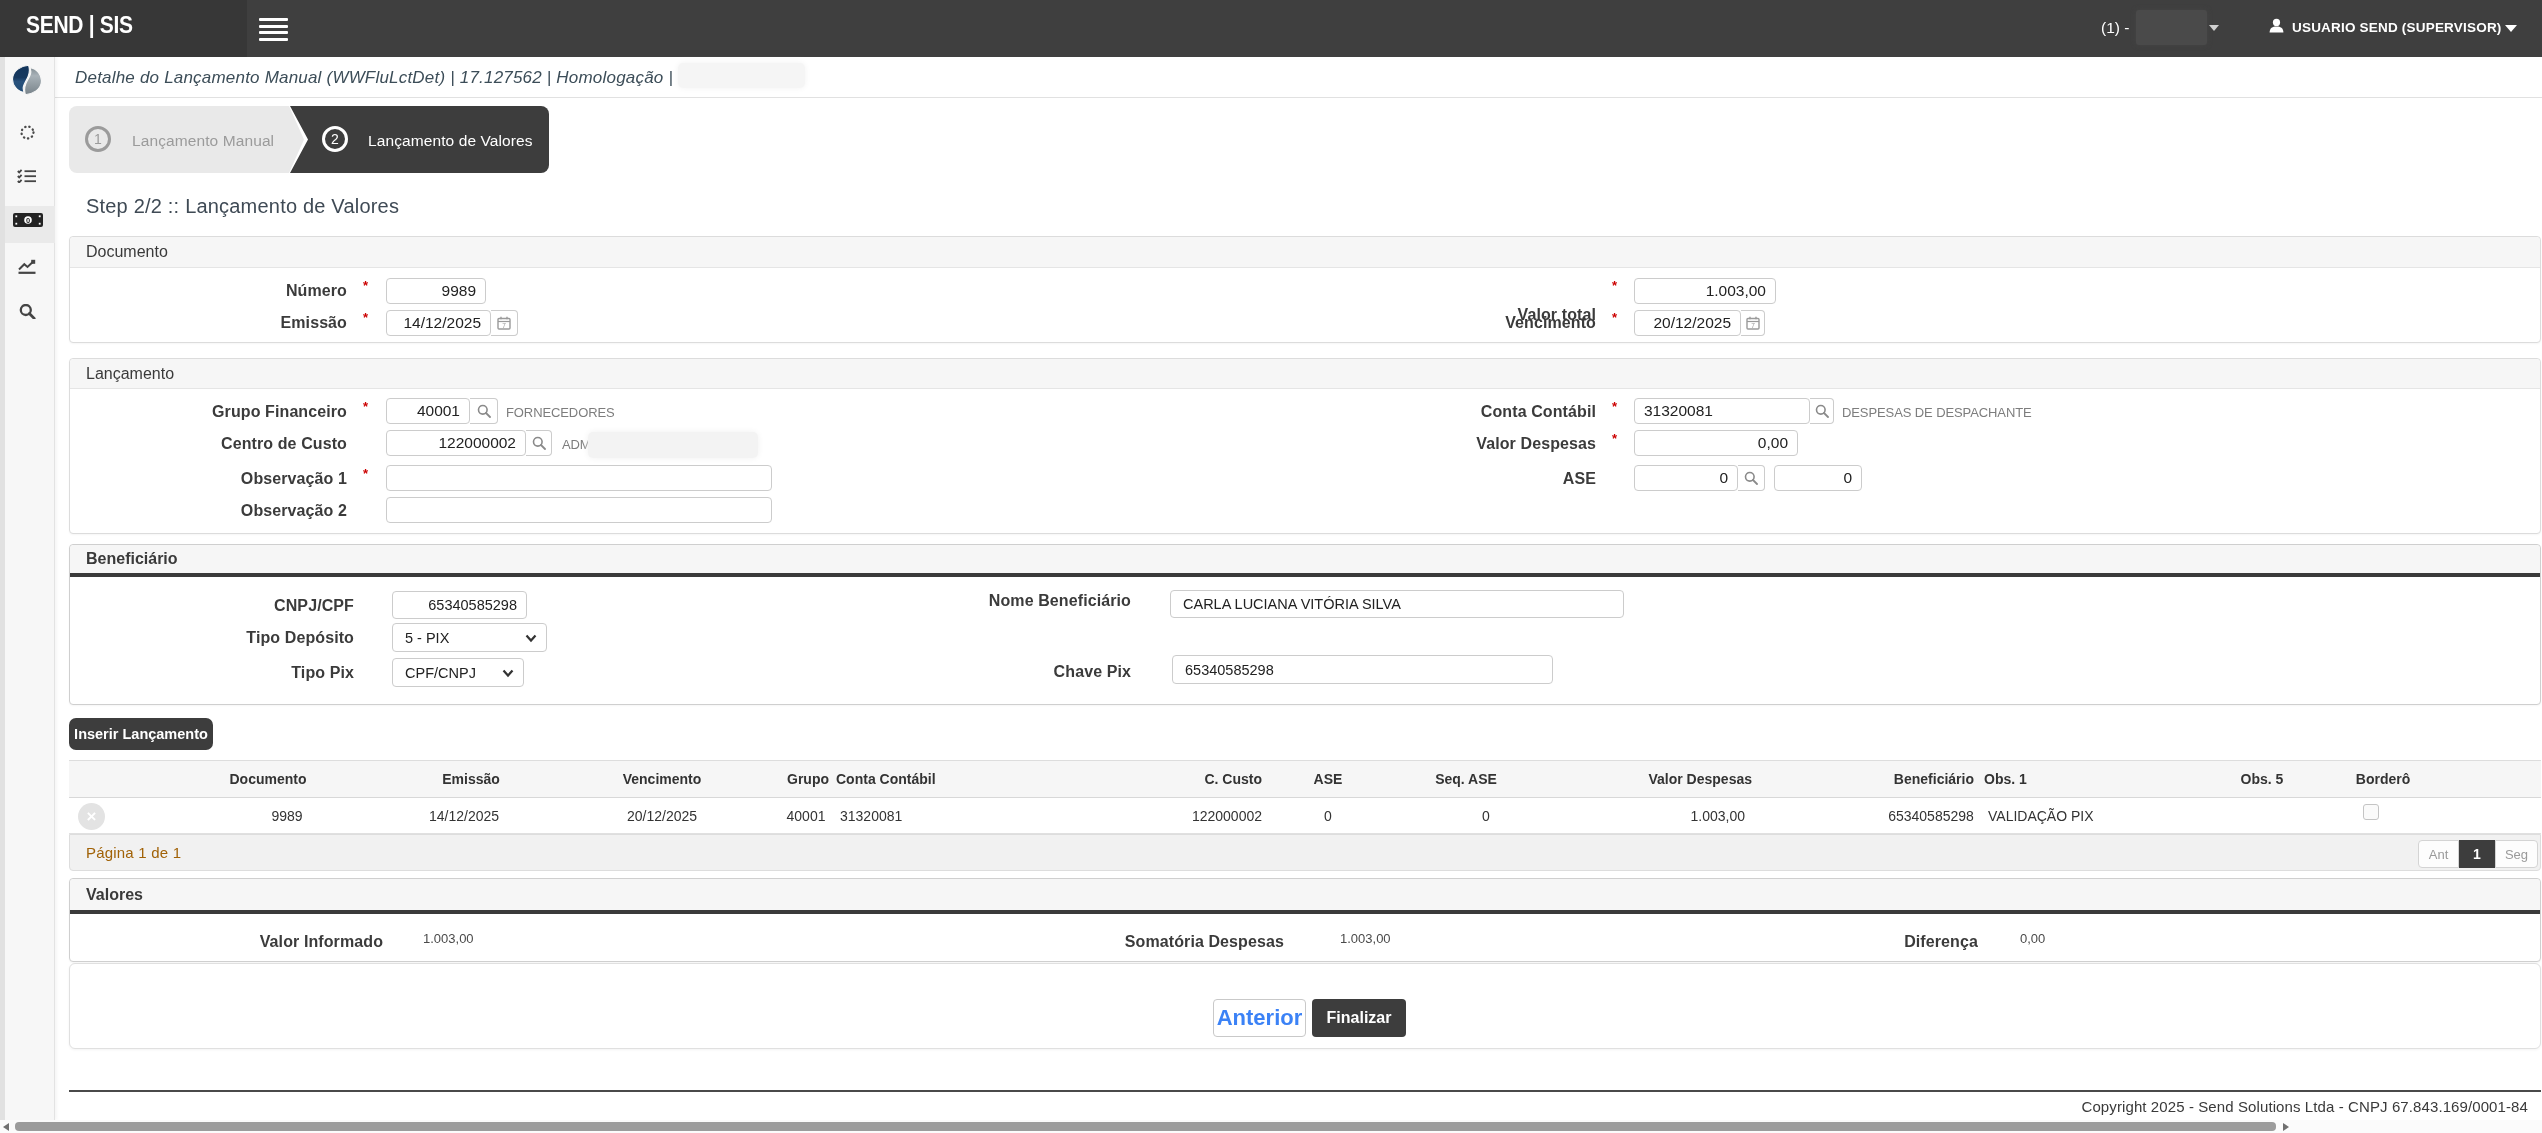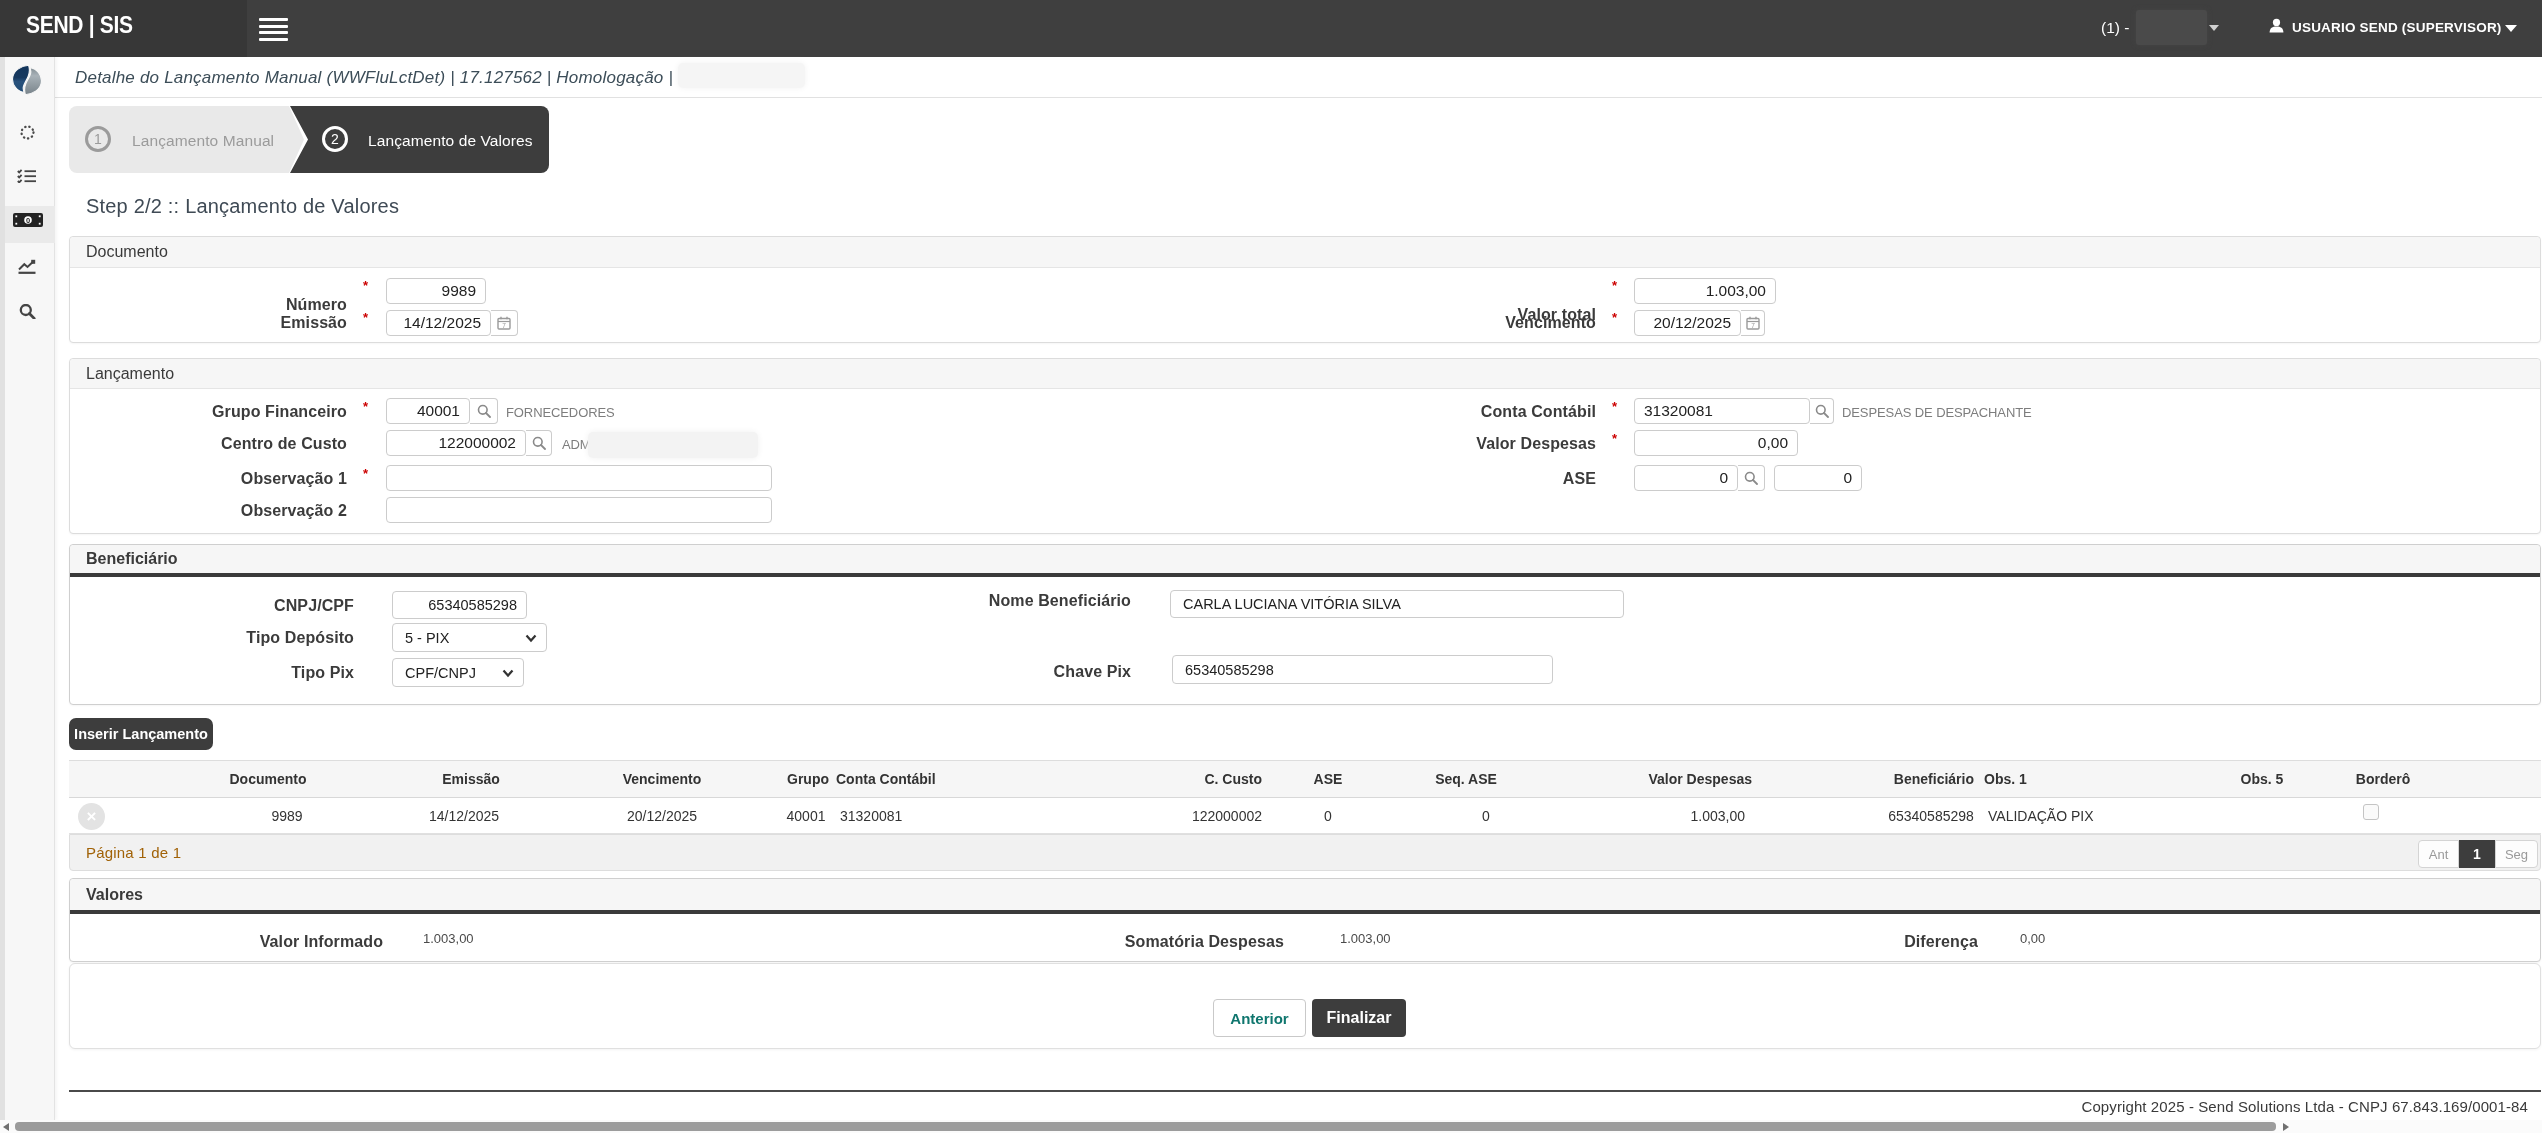--- a/index.html
+++ b/index.html
@@ -111,21 +111,21 @@
   <div style="position:absolute;inset:0;background:#3d3d3d;clip-path:polygon(0 0, 100% 0, 100% 100%, 0 100%, 18px 50%);"></div>
 </div>
 <div class="abs" style="left:322px;top:126px;width:26px;height:26px;border:3px solid #fff;border-radius:50%;display:flex;align-items:center;justify-content:center;font-size:14px;color:#fff;">2</div>
 <div class="abs" style="left:368px;top:132px;font-size:15.5px;color:#fff;letter-spacing:0.1px;">Lançamento de Valores</div>
 
 <div class="abs" style="left:86px;top:195px;font-size:20px;color:#3f4a55;letter-spacing:0.2px;">Step 2/2 :: Lançamento de Valores</div>
 
 <div class="sec" style="left:69px;top:236px;width:2472px;height:107px;">
   <div class="sechdr" style="height:31px;">Documento</div>
 </div>
-<div class="lbl" style="left:47px;top:296px;">Número</div>
+<div class="lbl" style="left:47px;top:282px;">Número</div>
 <div class="ast" style="left:363px;top:278px;">*</div>
 <div class="inp r" style="left:386px;top:278px;width:100px;height:26px;">9989</div>
 <div class="lbl" style="left:47px;top:314px;">Emissão</div>
 <div class="ast" style="left:363px;top:310px;">*</div>
 <div class="inp r" style="left:386px;top:310px;width:105px;height:26px;">14/12/2025</div>
 <div class="calbtn" style="left:491px;top:310px;width:27px;height:26px;">
     <svg width="14" height="14" viewBox="0 0 14 14">
       <rect x="1" y="2.5" width="12" height="10.5" rx="1" fill="none" stroke="#9a9a9a" stroke-width="1.4"></rect>
       <path d="M1 5.5 L13 5.5" stroke="#9a9a9a" stroke-width="1.2"></path>
       <path d="M4 0.8 L4 3.2 M10 0.8 L10 3.2" stroke="#9a9a9a" stroke-width="1.4"></path>
@@ -263,21 +263,21 @@
   <div class="sechdr" style="height:35px;border-bottom:4px solid #3a3a3a;font-weight:bold;border-radius:4px 4px 0 0;">Valores</div>
 </div>
 <div class="lbl" style="left:83px;top:933px;">Valor Informado</div>
 <div class="abs" style="left:423px;top:931px;font-size:13px;color:#4a4a4a;">1.003,00</div>
 <div class="lbl" style="left:984px;top:933px;">Somatória Despesas</div>
 <div class="abs" style="left:1340px;top:931px;font-size:13px;color:#4a4a4a;">1.003,00</div>
 <div class="lbl" style="left:1678px;top:933px;">Diferença</div>
 <div class="abs" style="left:2020px;top:931px;font-size:13px;color:#4a4a4a;">0,00</div>
 
 <div class="abs" style="left:69px;top:963px;width:2472px;height:86px;background:#fff;border:1px solid #e0e0e0;border-radius:6px;box-shadow:0 1px 3px rgba(0,0,0,0.05);"></div>
-<div class="abs" style="left:1213px;top:999px;width:93px;height:38px;background:#fff;border:1px solid #c9c9c9;border-radius:4px;display:flex;align-items:center;justify-content:center;font-weight:bold;font-size:15px;color:#0f766e;">Anterior</div>
+<div class="abs" style="left:1213px;top:999px;width:93px;height:38px;background:#fff;border:1px solid #c9c9c9;border-radius:4px;display:flex;align-items:center;justify-content:center;font-weight:bold;font-size:22px;color:#3b82f6;">Anterior</div>
 <div class="abs" style="left:1312px;top:999px;width:94px;height:38px;background:#3d3d3d;border-radius:4px;display:flex;align-items:center;justify-content:center;font-weight:bold;font-size:16px;color:#fff;">Finalizar</div>
 
 <div class="abs" style="left:69px;top:1090px;width:2472px;height:2px;background:#4a4a4a;"></div>
 <div class="abs" style="left:1500px;top:1098px;width:1028px;text-align:right;font-size:15px;color:#3a3a3a;letter-spacing:0.1px;">Copyright 2025 - Send Solutions Ltda - CNPJ 67.843.169/0001-84</div>
 
 <div class="abs" style="left:0;top:1120px;width:2542px;height:13px;background:#fbfbfb;"></div>
 <div class="abs" style="left:3px;top:1122.5px;width:0;height:0;border-top:4px solid transparent;border-bottom:4px solid transparent;border-right:6px solid #707070;"></div>
 <div class="abs" style="left:15px;top:1121.5px;width:2261px;height:9px;background:#9c9c9c;border-radius:4px;"></div>
 <div class="abs" style="left:2283px;top:1122.5px;width:0;height:0;border-top:4px solid transparent;border-bottom:4px solid transparent;border-left:6px solid #707070;"></div>
 

